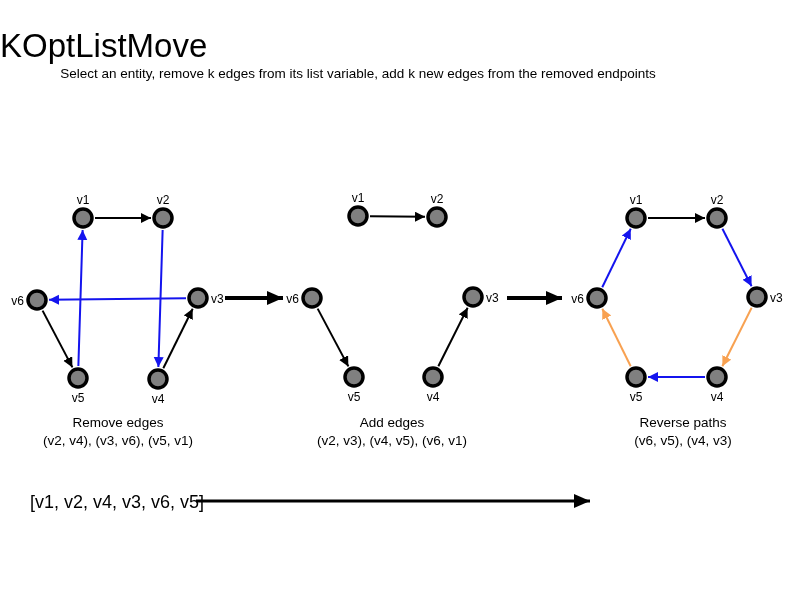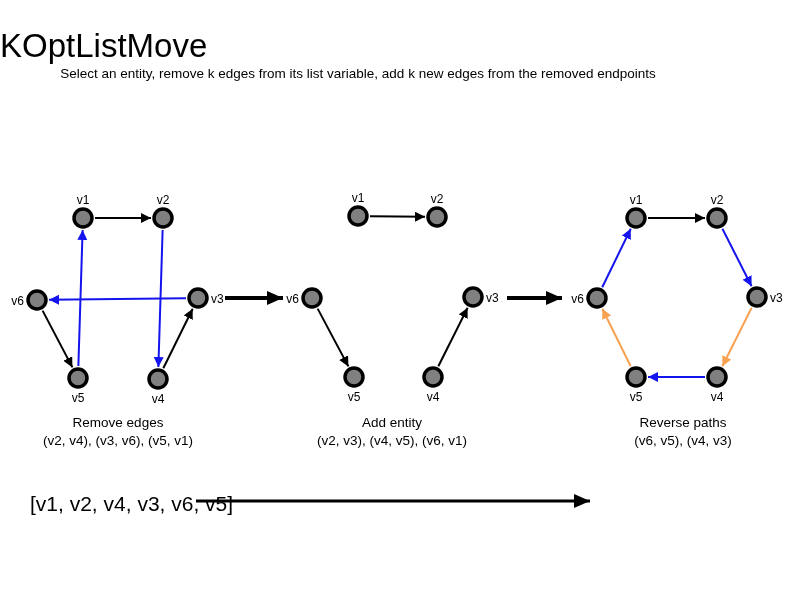--- a/index.html
+++ b/index.html
@@ -9,21 +9,21 @@
   svg text{font-family:"Liberation Sans",sans-serif;}
   .title{position:absolute;left:0;top:27px;width:800px;
     font-size:33px;font-weight:400;letter-spacing:0px;}
   .subtitle{position:absolute;left:0;top:66px;width:716px;text-align:center;font-size:13.5px;}
   .context{position:absolute;left:0;top:110px;width:800px;text-align:center;font-size:14px;}
   .caption{position:absolute;top:414px;transform:translateX(-50%);text-align:center;
     font-size:13.5px;line-height:18px;white-space:nowrap;}
   .cap1{left:118px;}
   .cap2{left:392px;}
   .cap3{left:683px;}
-  .listtext{position:absolute;top:492px;font-size:21px;white-space:nowrap;}
+  .listtext{position:absolute;top:492px;font-size:18px;white-space:nowrap;}
   .list-before{left:30px;}
   .list-after{left:596px;}
 </style>
 </head>
 <body>
 
 <div id="stage">
   <svg id="diagram" width="800" height="600">
       <defs>
         <marker id="ah-black" markerUnits="userSpaceOnUse" markerWidth="14" markerHeight="12" refX="10" refY="5" orient="auto">
@@ -102,21 +102,21 @@
     </svg>
 
   <div class="title">KOptListMove</div>
   <div class="subtitle">Select an entity, remove k edges from its list variable, add k new edges from the removed endpoints</div>
 
   <div class="caption cap1">
     <div>Remove edges</div>
     <div>(v2, v4), (v3, v6), (v5, v1)</div>
   </div>
   <div class="caption cap2">
-    <div>Add entity</div>
+    <div>Add edges</div>
     <div>(v2, v3), (v4, v5), (v6, v1)</div>
   </div>
   <div class="caption cap3">
     <div>Reverse paths</div>
     <div>(v6, v5), (v4, v3)</div>
   </div>
 
   <div class="listtext list-before">[v1, v2, v4, v3, v6, v5]</div>
 </div>
 

